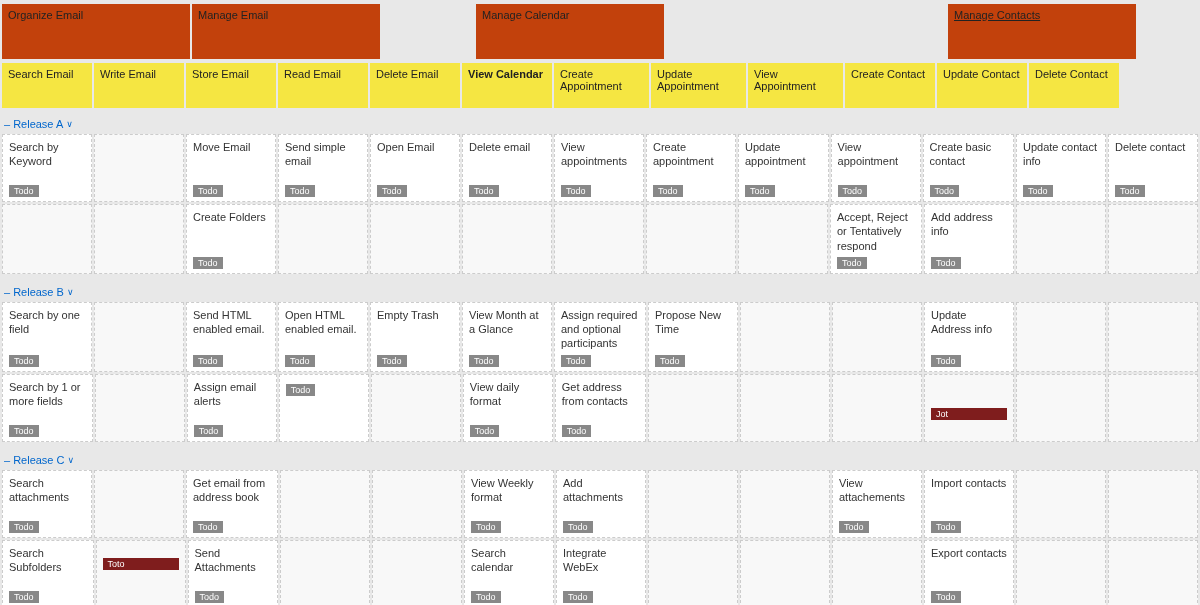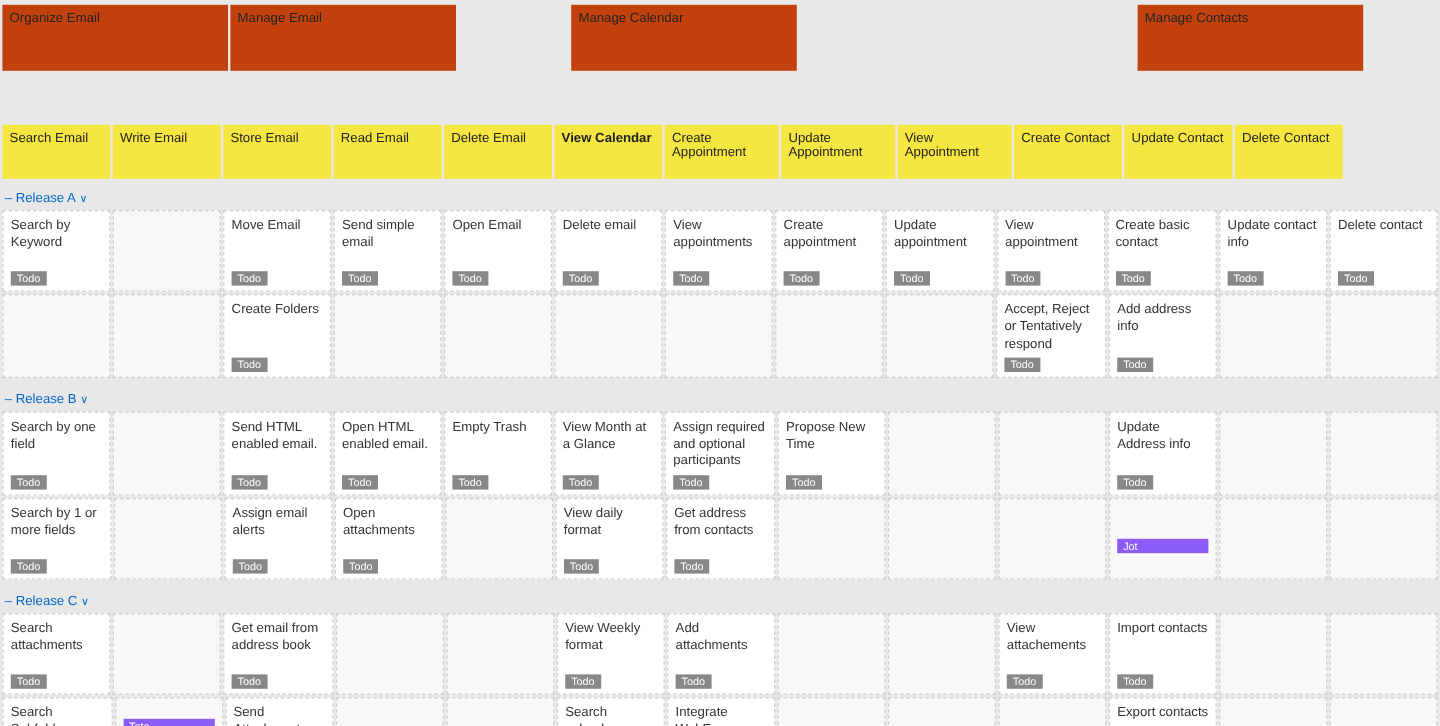--- a/index.html
+++ b/index.html
@@ -38,21 +38,20 @@
     .yellow-card {
       background: #f5e642;
       min-width: 90px;
       min-height: 45px;
       padding: 5px 6px;
       font-size: 11px;
       font-weight: normal;
       color: #222;
       display: flex;
       align-items: flex-start;
-      margin-top: 41px;
     }
 
     
     .release-section {
       background: #e8e8e8;
       padding: 2px 2px 4px 2px;
     }
     .release-header {
       font-size: 11px;
       color: #0066cc;
@@ -116,21 +115,21 @@
     .col5 { min-width: 90px; max-width: 95px; }
     .col6 { min-width: 90px; max-width: 95px; font-weight: bold; }
     .col7 { min-width: 90px; max-width: 95px; }
     .col8 { min-width: 90px; max-width: 95px; }
     .col9 { min-width: 90px; max-width: 95px; }
     .col10 { min-width: 90px; max-width: 95px; }
     .col11 { min-width: 90px; max-width: 95px; }
     .col12 { min-width: 90px; max-width: 95px; }
 
     .jot-badge {
-      background: #8b5cf6;
+      background: #7f1d1d;
       color: #ffffff;
       font-size: 9px;
       padding: 1px 5px;
       display: inline-block;
     }
   </style>
 </head>
 <body>
 
 <div class="main-container">
@@ -150,21 +149,21 @@
     <div class="header-card" style="min-width:188px;">
       <span>Manage Calendar</span>
     </div>
 
     <div class="header-card" style="min-width:92px; background:#e8e8e8; border:none;"></div>
 
     <div class="header-card" style="min-width:92px; background:#e8e8e8; border:none;"></div>
 
     <div class="header-card" style="min-width:92px; background:#e8e8e8; border:none;"></div>
 
-    <div class="header-card" style="min-width:188px;">
+    <div class="header-card" style="min-width:188px;text-decoration:underline;">
       <span>Manage Contacts</span>
     </div>
 
     <div class="header-card" style="min-width:92px; background:#e8e8e8; border:none;"></div>
 
   </div>
 
   <div class="yellow-row">
     <div class="yellow-card col1">Search Email</div>
     <div class="yellow-card col3">Write Email</div>
@@ -316,21 +315,20 @@
       <div class="task-card">
         <div class="task-card-text">Search by 1 or more fields</div>
         <div class="todo-badge">Todo</div>
       </div>
       <div class="task-card empty"></div>
       <div class="task-card">
         <div class="task-card-text">Assign email alerts</div>
         <div class="todo-badge">Todo</div>
       </div>
       <div class="task-card">
-        <div class="task-card-text">Open attachments</div>
         <div class="todo-badge">Todo</div>
       </div>
       <div class="task-card empty"></div>
       <div class="task-card">
         <div class="task-card-text">View daily format</div>
         <div class="todo-badge">Todo</div>
       </div>
       <div class="task-card">
         <div class="task-card-text">Get address from contacts</div>
         <div class="todo-badge">Todo</div>

